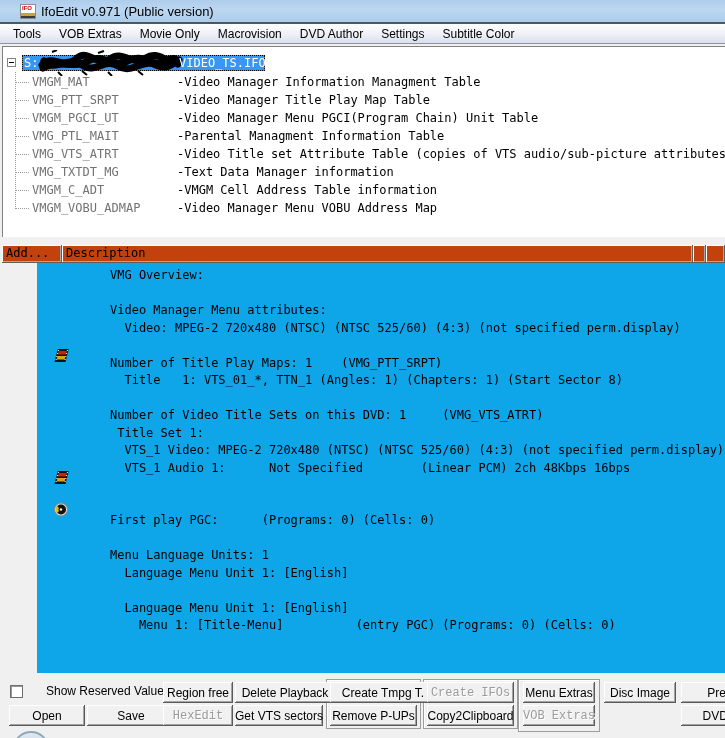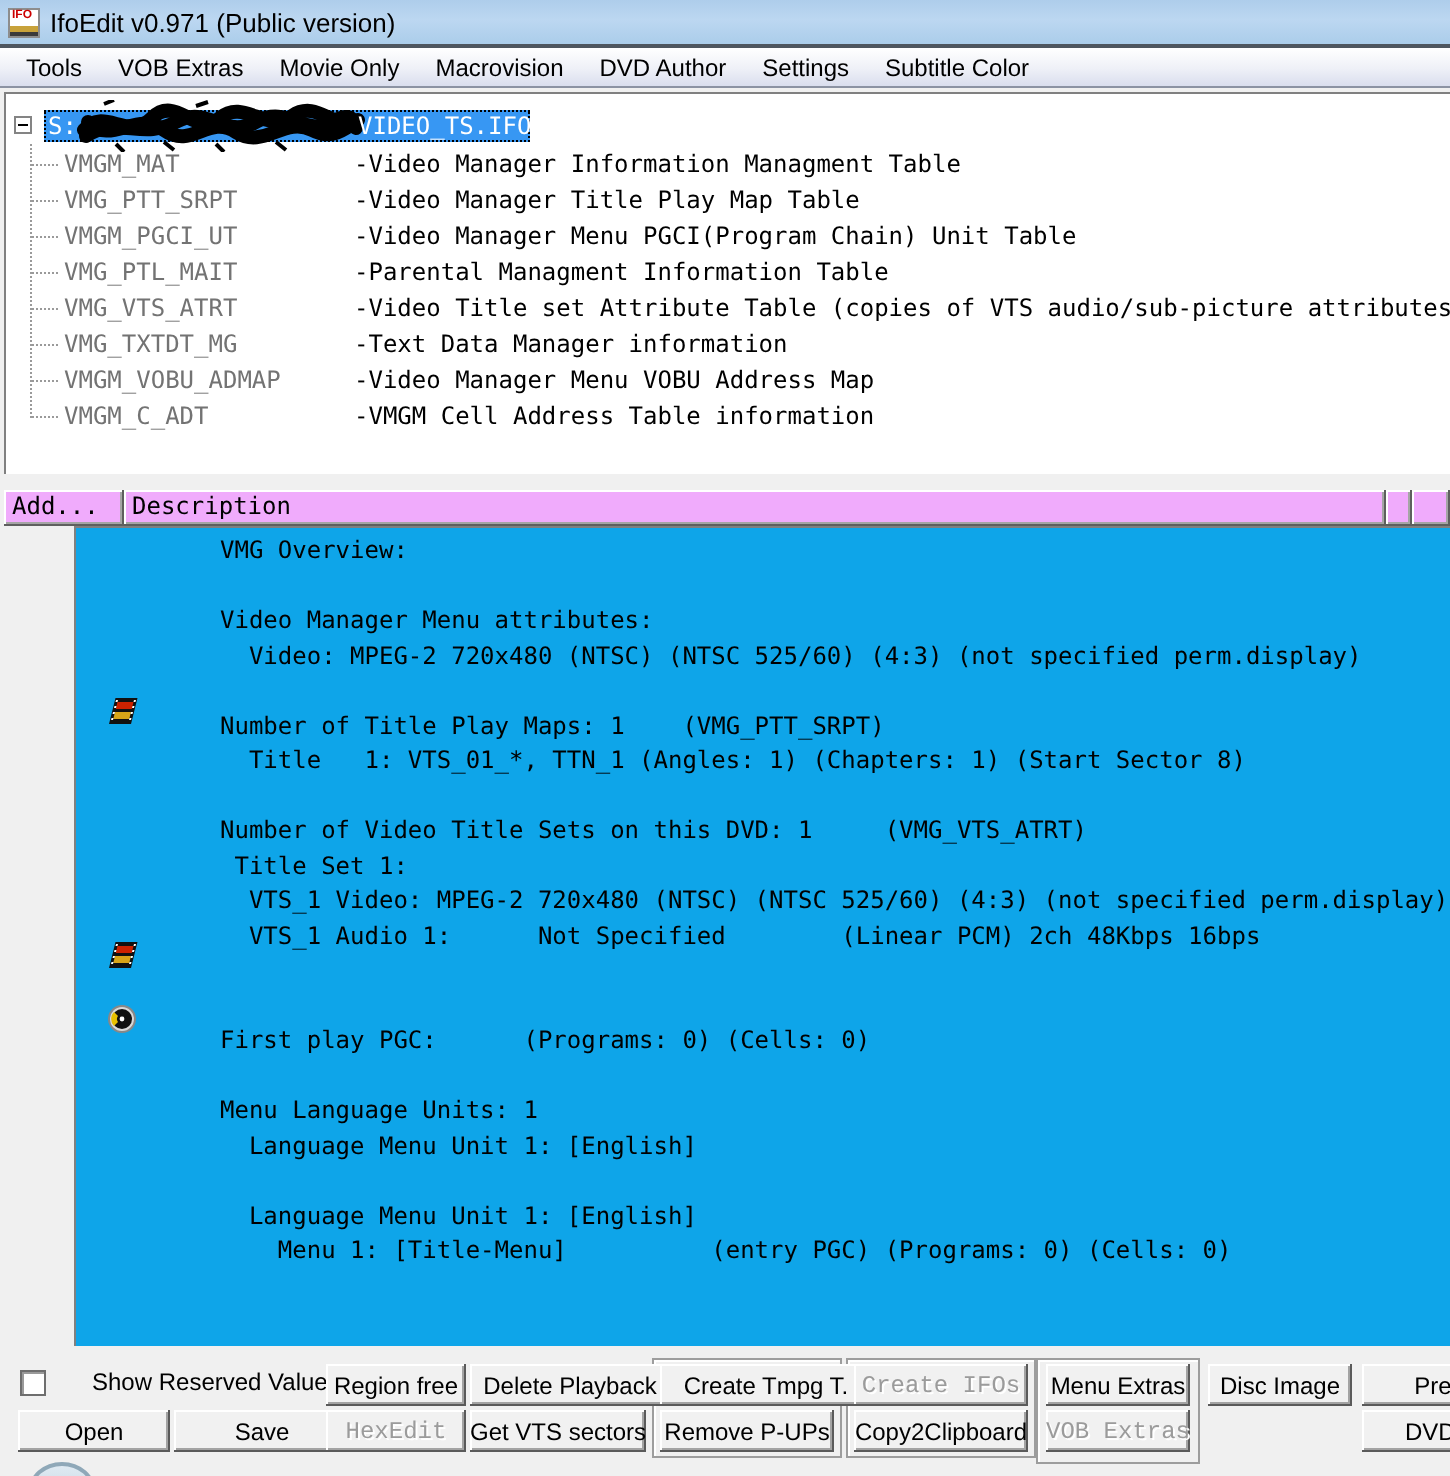--- a/index.html
+++ b/index.html
@@ -4,21 +4,21 @@
 <style>
   * { margin:0; padding:0; box-sizing:border-box; }
   html,body { width:725px; height:738px; }
   body { font-family:"Liberation Sans", sans-serif; background:#f0f0f0; }
   .window { position:relative; width:725px; height:738px; overflow:hidden; background:#f0f0f0; }
   .abs { position:absolute; }
 
   
   .titlebar { left:0; top:0; width:725px; height:22px;
     background:linear-gradient(180deg,#aecdeb 0%,#bcd7f1 45%,#abcdea 100%);
-    display:flex; align-items:center; padding-left:4px; }
+    display:flex; align-items:center; padding-left:20px; }
   .app-icon { width:16px; height:15px; margin-right:5px; background:linear-gradient(180deg,#ffffff 0 8px,#c8a23a 8px 11px,#3a3a3a 11px 15px);
     border:1px solid #8d8d8d; font:bold 6px/7px "Liberation Sans",sans-serif; color:#cc0000; text-align:left; padding-left:1px; }
   .title-text { font-size:13px; color:#000; }
   .title-sep { left:0; top:22px; width:725px; height:2px; background:#4e565f; }
 
   
   .menubar { left:0; top:24px; width:725px; height:20px;
     background:linear-gradient(180deg,#ffffff 0%,#eef0f7 55%,#dadeee 100%);
     border-bottom:1px solid #8c93a3; display:flex; align-items:center; padding-left:4px; }
   .menu-item { font-size:12px; color:#000; padding:2px 9px; cursor:default; }
@@ -37,21 +37,21 @@
   .scribble { position:absolute; left:16px; top:-5px; width:152px; height:26px; }
   .trow { position:relative; height:18px; white-space:nowrap; }
   .stub { position:absolute; left:14px; top:9px; width:13px; height:1px; border-top:1px dotted #9a9a9a; }
   .tname { position:absolute; left:30px; top:2px; color:#737373; }
   .tdesc { position:absolute; left:175px; top:2px; color:#000; }
 
   
   .splitter { left:0; top:237px; width:725px; height:8px; background:#f0f0f0; }
   .hdr-row { left:2px; top:245px; width:723px; height:18px; background:#f0f0f0; display:flex;
     font:12px "DejaVu Sans Mono", monospace; }
-  .hdr-cell { height:18px; background:#f0abfc; padding:1px 4px 0 4px;
+  .hdr-cell { height:18px; background:#c2410c; padding:1px 4px 0 4px;
     box-shadow:inset -1px -1px 0 #5f5f5f, inset 1px 1px 0 #ffffff, inset -2px -2px 0 #a5a5a5; }
   .hc-add { width:60px; }
   .hc-desc { width:631px; }
   .hc-b1 { width:13px; }
   .hc-b2 { width:19px; }
 
   
   .list-pane { left:2px; top:263px; width:723px; height:410px; background:#0ea5e9;
     box-shadow:inset 1px 1px 0 #808080; overflow:hidden;
     font:12px "DejaVu Sans Mono", monospace; padding-top:3px;margin-left:35px; }
@@ -176,28 +176,28 @@
         </div>
 
         <div class="trow">
           <span class="stub"></span>
           <span class="tname">VMG_TXTDT_MG</span>
           <span class="tdesc">-Text Data Manager information</span>
         </div>
 
         <div class="trow">
           <span class="stub"></span>
+          <span class="tname">VMGM_C_ADT</span>
+          <span class="tdesc">-VMGM Cell Address Table information</span>
+        </div>
+
+        <div class="trow">
+          <span class="stub"></span>
           <span class="tname">VMGM_VOBU_ADMAP</span>
           <span class="tdesc">-Video Manager Menu VOBU Address Map</span>
-        </div>
-
-        <div class="trow">
-          <span class="stub"></span>
-          <span class="tname">VMGM_C_ADT</span>
-          <span class="tdesc">-VMGM Cell Address Table information</span>
         </div>
       </div>
   </div>
 
   <div class="abs splitter"></div>
 
   <div class="abs hdr-row">
     <div class="hdr-cell hc-add">Add...</div>
     <div class="hdr-cell hc-desc">Description</div>
     <div class="hdr-cell hc-b1"></div>

